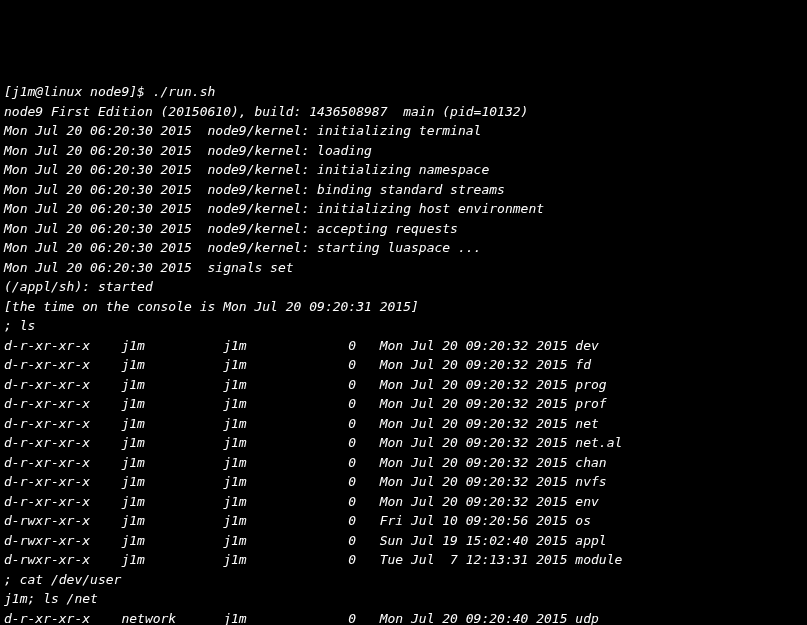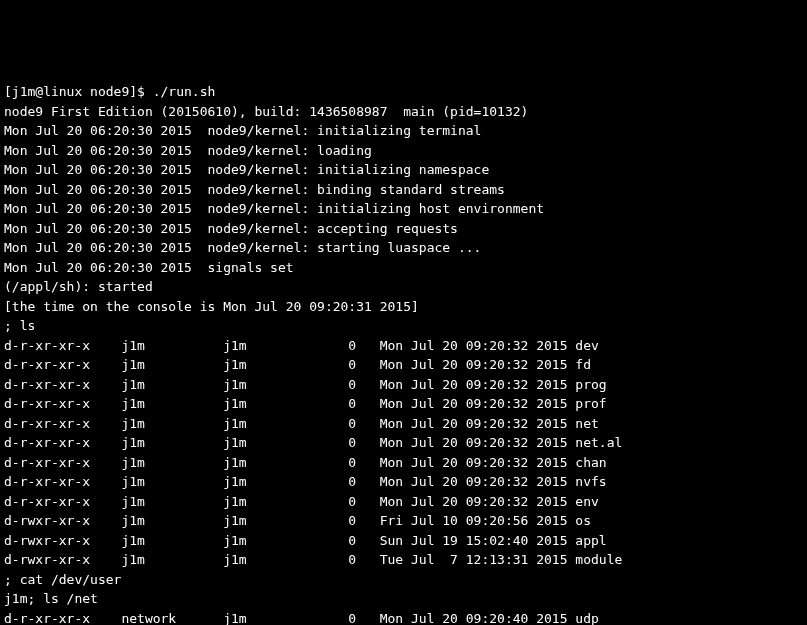--- a/index.html
+++ b/index.html
@@ -14,20 +14,21 @@
       font-size: 13px;
       line-height: 1.5;
       padding: 4px;
       width: 807px;
       height: 625px;
       overflow: hidden;
       white-space: pre;
     }
     .line {
       display: block;
+      font-style: italic;
     }
   </style>
 </head>
 <body>
 
 
 
 <div id="term"><span class="line">[j1m@linux node9]$ ./run.sh</span><span class="line">node9 First Edition (20150610), build: 1436508987  main (pid=10132)</span><span class="line">Mon Jul 20 06:20:30 2015  node9/kernel: initializing terminal</span><span class="line">Mon Jul 20 06:20:30 2015  node9/kernel: loading</span><span class="line">Mon Jul 20 06:20:30 2015  node9/kernel: initializing namespace</span><span class="line">Mon Jul 20 06:20:30 2015  node9/kernel: binding standard streams</span><span class="line">Mon Jul 20 06:20:30 2015  node9/kernel: initializing host environment</span><span class="line">Mon Jul 20 06:20:30 2015  node9/kernel: accepting requests</span><span class="line">Mon Jul 20 06:20:30 2015  node9/kernel: starting luaspace ...</span><span class="line">Mon Jul 20 06:20:30 2015  signals set</span><span class="line">(/appl/sh): started</span><span class="line">[the time on the console is Mon Jul 20 09:20:31 2015]</span><span class="line">; ls</span><span class="line">d-r-xr-xr-x    j1m          j1m             0   Mon Jul 20 09:20:32 2015 dev</span><span class="line">d-r-xr-xr-x    j1m          j1m             0   Mon Jul 20 09:20:32 2015 fd</span><span class="line">d-r-xr-xr-x    j1m          j1m             0   Mon Jul 20 09:20:32 2015 prog</span><span class="line">d-r-xr-xr-x    j1m          j1m             0   Mon Jul 20 09:20:32 2015 prof</span><span class="line">d-r-xr-xr-x    j1m          j1m             0   Mon Jul 20 09:20:32 2015 net</span><span class="line">d-r-xr-xr-x    j1m          j1m             0   Mon Jul 20 09:20:32 2015 net.al</span><span class="line">d-r-xr-xr-x    j1m          j1m             0   Mon Jul 20 09:20:32 2015 chan</span><span class="line">d-r-xr-xr-x    j1m          j1m             0   Mon Jul 20 09:20:32 2015 nvfs</span><span class="line">d-r-xr-xr-x    j1m          j1m             0   Mon Jul 20 09:20:32 2015 env</span><span class="line">d-rwxr-xr-x    j1m          j1m             0   Fri Jul 10 09:20:56 2015 os</span><span class="line">d-rwxr-xr-x    j1m          j1m             0   Sun Jul 19 15:02:40 2015 appl</span><span class="line">d-rwxr-xr-x    j1m          j1m             0   Tue Jul  7 12:13:31 2015 module</span><span class="line">; cat /dev/user</span><span class="line">j1m; ls /net</span><span class="line">d-r-xr-xr-x    network      j1m             0   Mon Jul 20 09:20:40 2015 udp</span></div>
 
 

